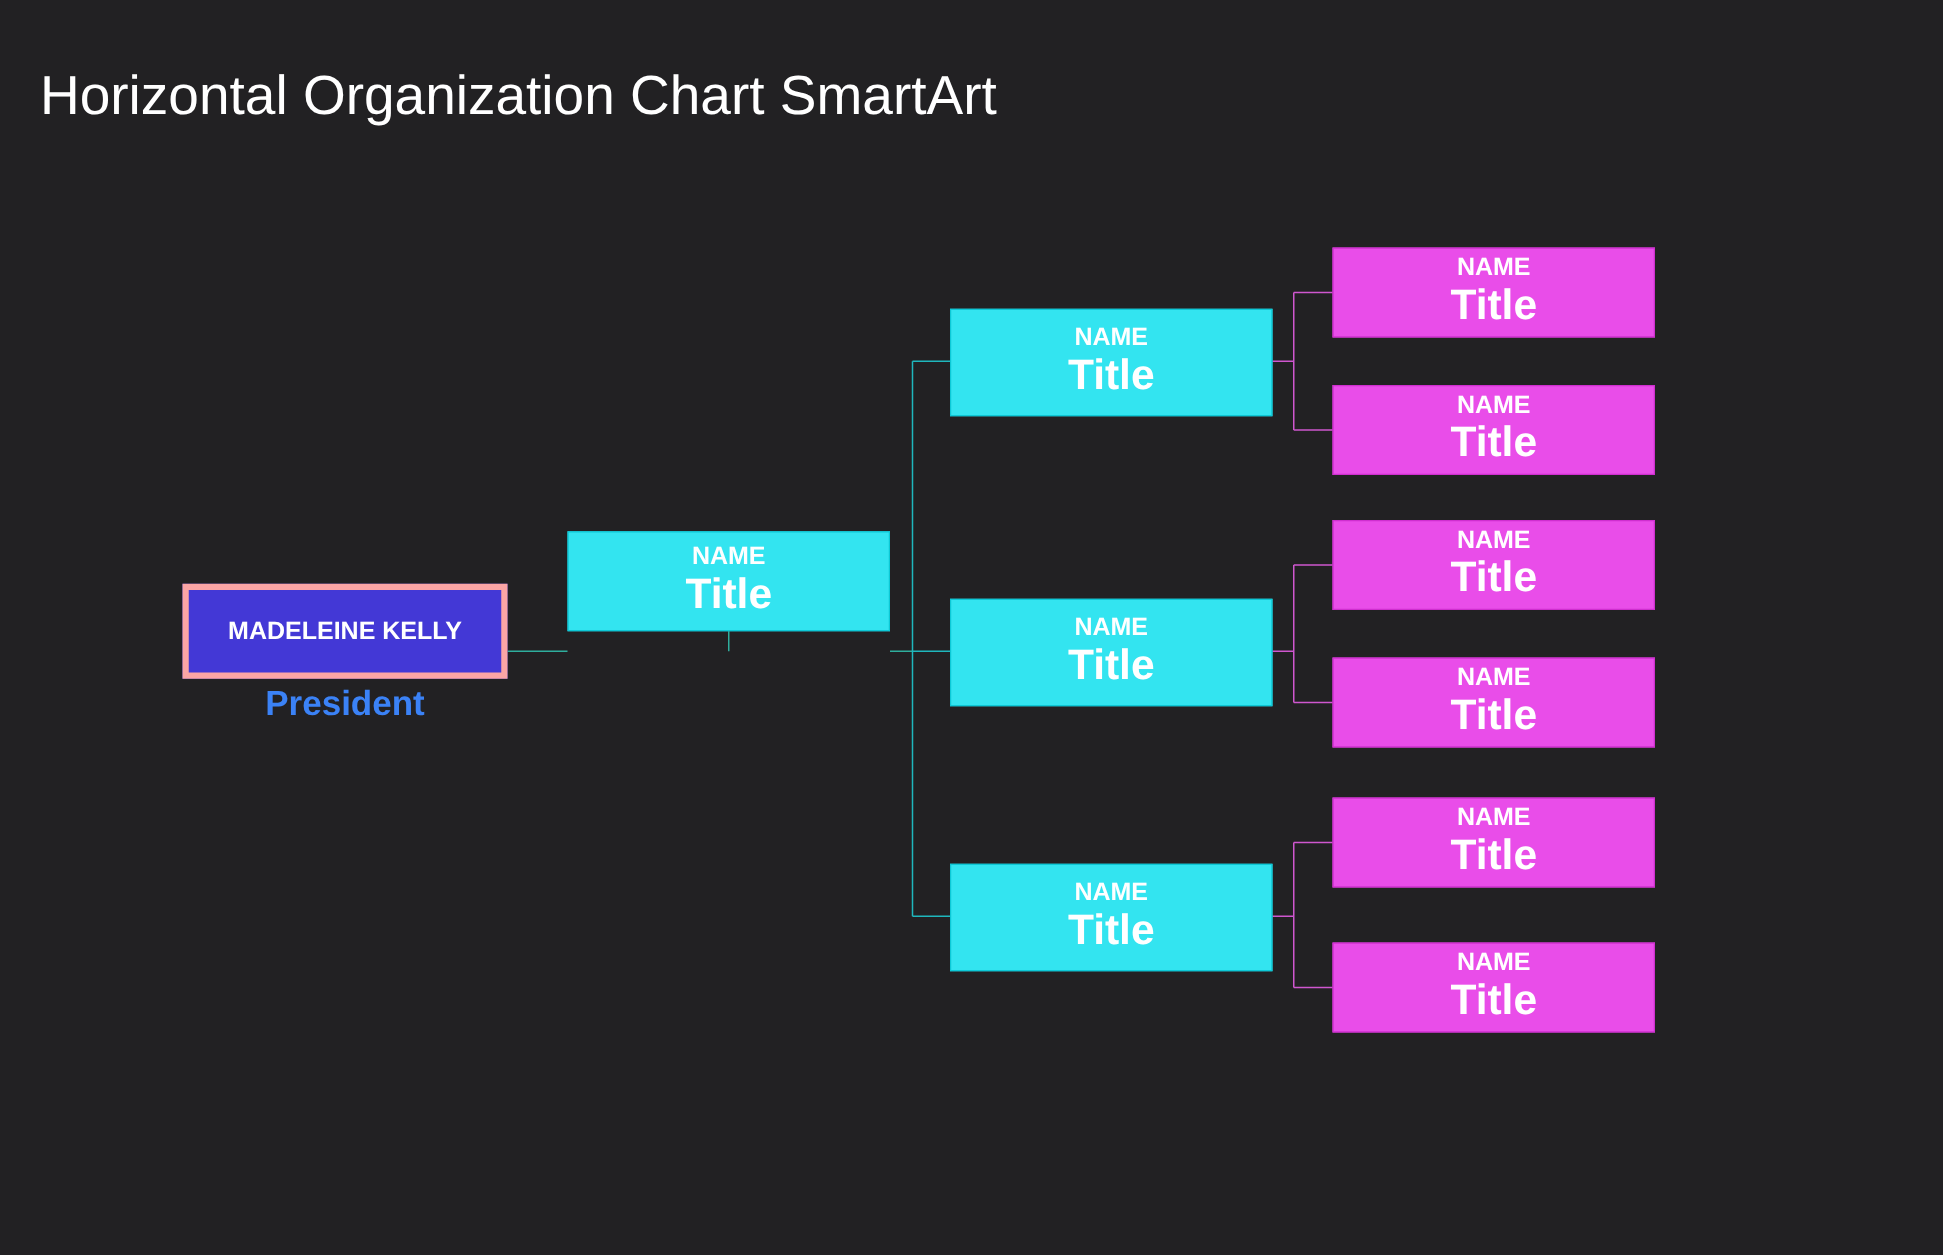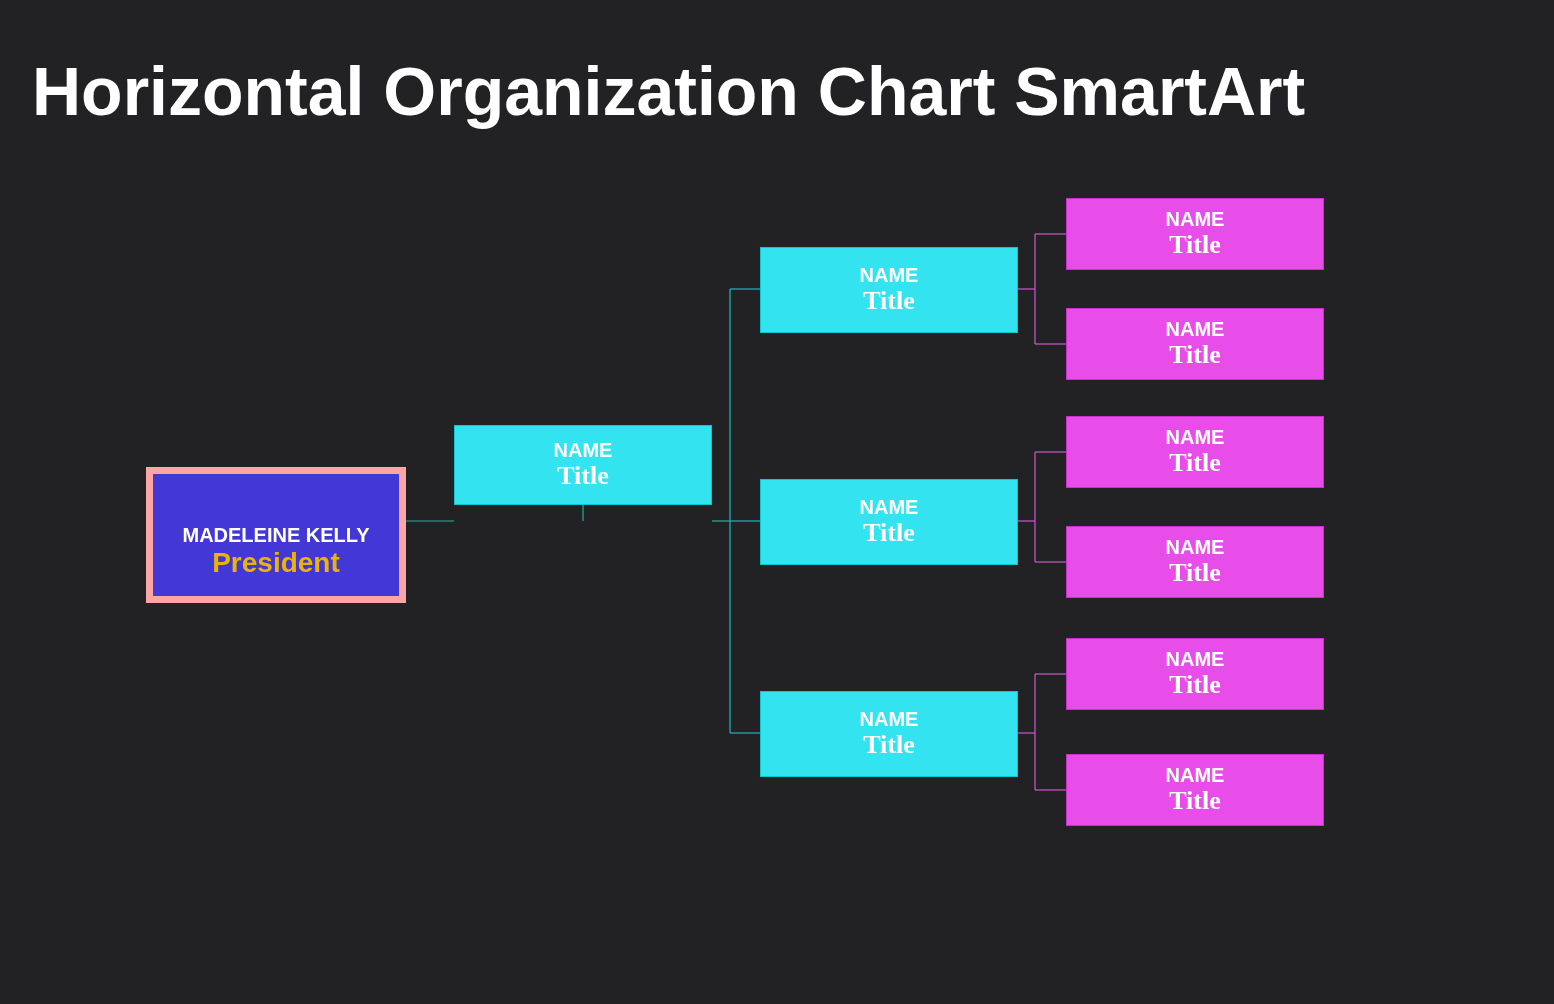--- a/index.html
+++ b/index.html
@@ -1,24 +1,24 @@
 <!DOCTYPE html>
 <html><head>
 <meta charset="utf-8">
 <style>
   html,body{margin:0;padding:0;width:1554px;height:1004px;background:#222123;overflow:hidden;font-family:"Segoe UI",Arial,sans-serif;}
-  .title{position:absolute;left:32px;top:52px;color:#fff;font-size:68px;font-weight:700;letter-spacing:0px;}
+  .title{position:absolute;left:32px;top:52px;color:#fff;font-size:44px;font-weight:400;letter-spacing:0px;}
   .node{position:absolute;display:flex;flex-direction:column;align-items:center;justify-content:center;color:#fff;font-weight:700;text-align:center;box-sizing:border-box;}
   .node .name{font-size:20px;line-height:1.1;}
-  .node .sub{font-size:26px;line-height:1.15;font-weight:700;font-family:Liberation Serif, serif;}
-  .root{background:#4338d6;border:7px solid #fca5a5;width:260px;height:136px;}
+  .node .sub{font-size:34px;line-height:1.15;font-weight:700;}
+  .root{background:#4338d6;border:5px solid #fca5a5;width:260px;height:76px;}
   .lvl2{background:#33e4f0;border:1px solid #0cc8d6;width:258px;height:80px;}
   .lvl3{background:#33e4f0;border:1px solid #0cc8d6;width:258px;height:86px;}
   .lvl4{background:#e94de9;border:1px solid #cf2ecf;width:258px;height:72px;}
-  .rootSub{position:absolute;color:#eab308;font-weight:700;font-size:28px;text-align:center;}
+  .rootSub{position:absolute;color:#3b82f6;font-weight:700;font-size:28px;text-align:center;}
   svg.connectors{position:absolute;left:0;top:0;width:1554px;height:1004px;pointer-events:none;}
   svg.connectors line{stroke-width:1.2;}
 </style>
 </head>
 <body>
 
 <div class="title">Horizontal Organization Chart SmartArt</div>
 
 <svg class="connectors">
 

